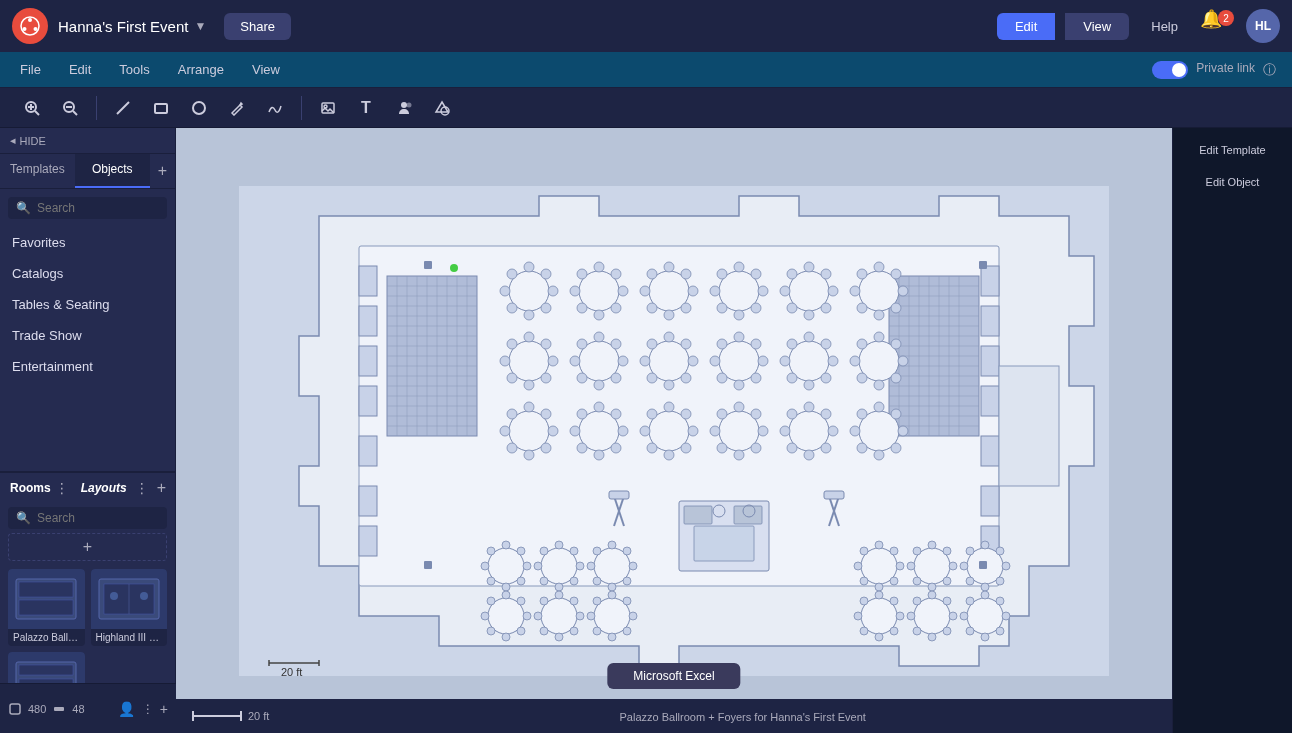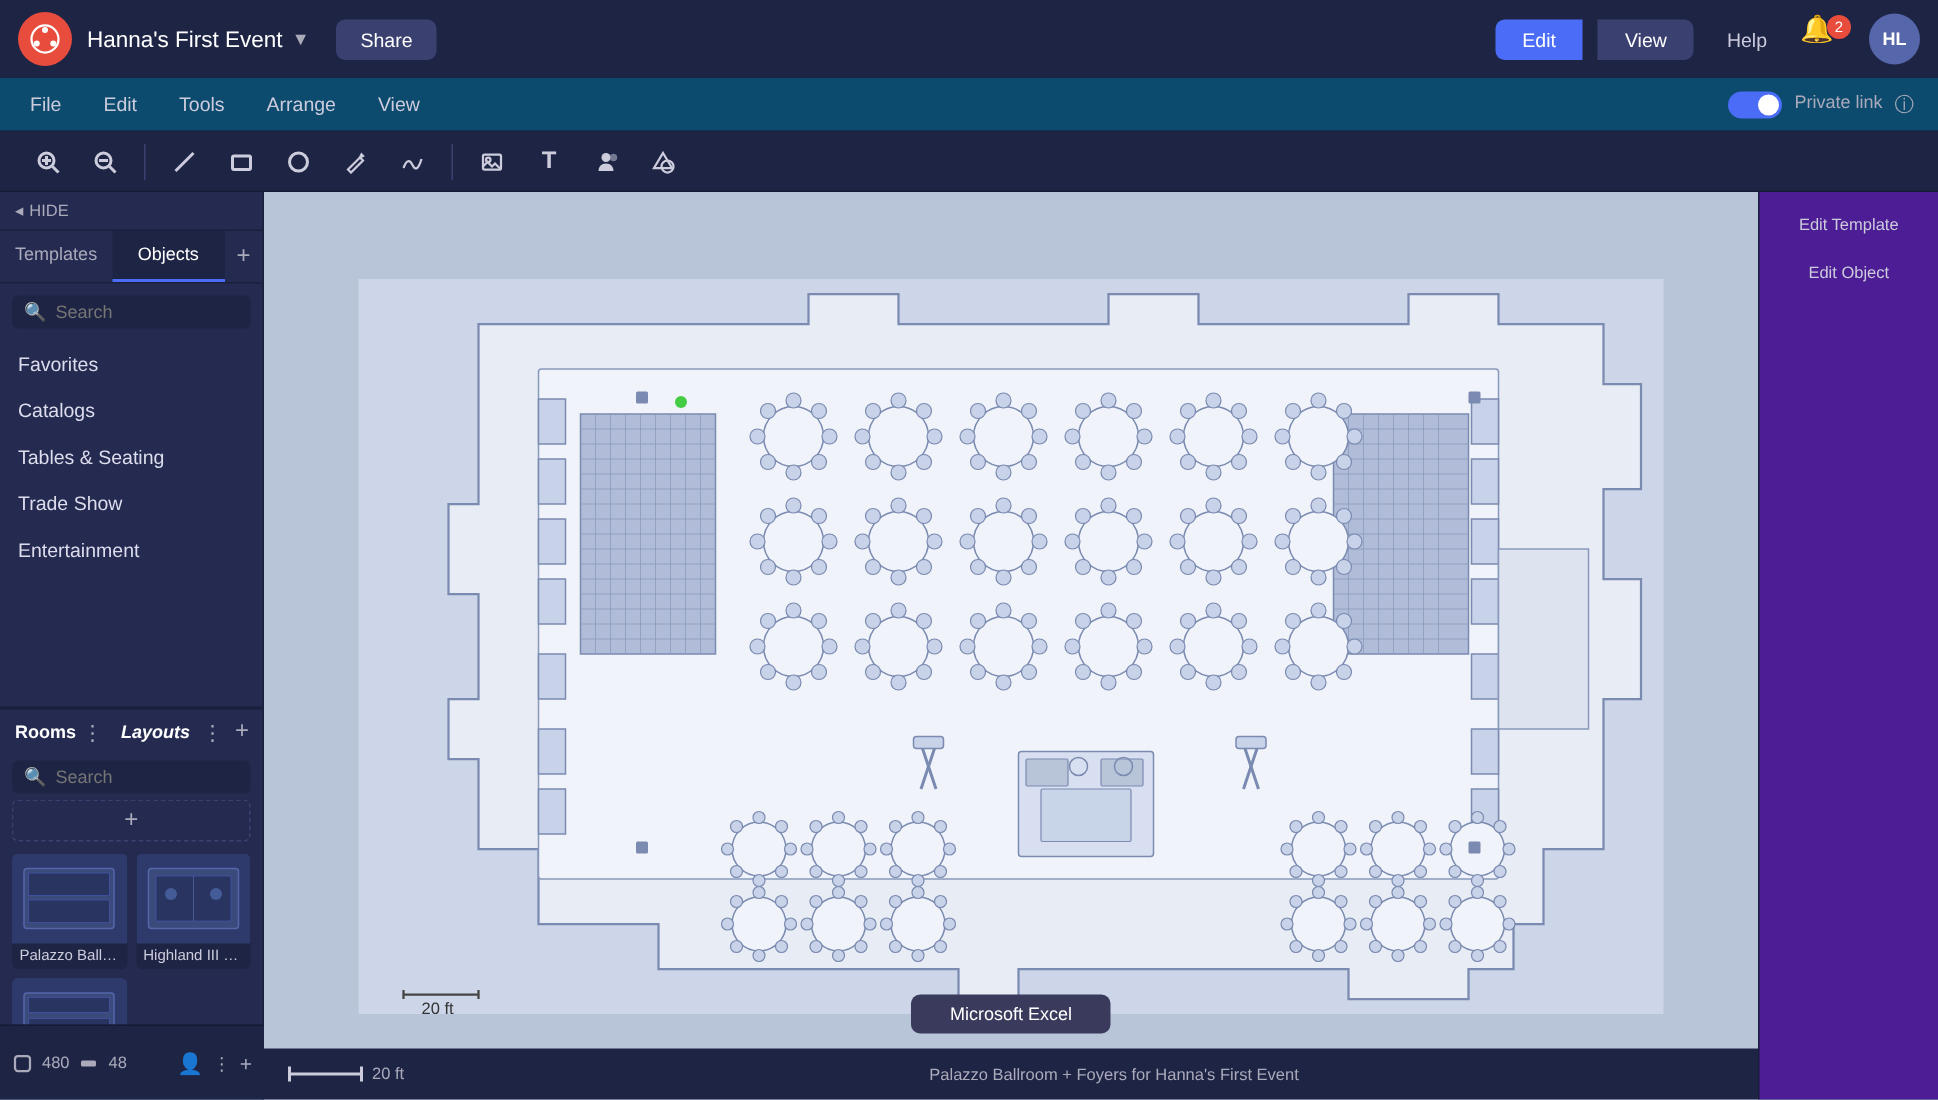--- a/index.html
+++ b/index.html
@@ -64,21 +64,21 @@
     .thumbnails-grid { display: grid; grid-template-columns: 1fr 1fr; gap: 6px; padding: 4px 8px; overflow-y: auto; }
     .thumbnail-card { background: #1e2444; border-radius: 4px; overflow: hidden; cursor: pointer; }
     .thumbnail-img { width: 100%; height: 60px; background: #2d3a6b; display: flex; align-items: center; justify-content: center; }
     .thumbnail-label { font-size: 10px; color: #ccd; padding: 3px 5px; text-align: center; white-space: nowrap; overflow: hidden; text-overflow: ellipsis; }
 
     
     .canvas-area { flex: 1; background: #b8c4d8; position: relative; overflow: hidden; }
     .canvas-inner { width: 100%; height: 100%; display: flex; align-items: center; justify-content: center; }
 
     
-    .right-sidebar { width: 120px; background: #4c1d95; border-left: 1px solid #1a1f3c; display: flex; flex-direction: column; padding: 12px 8px; gap: 12px; flex-shrink: 0; }
+    .right-sidebar { width: 120px; background: #0f172a; border-left: 1px solid #1a1f3c; display: flex; flex-direction: column; padding: 12px 8px; gap: 12px; flex-shrink: 0; }
     .right-sidebar-item { font-size: 11px; color: #ccd; cursor: pointer; padding: 4px; text-align: center; }
 
     
     .sidebar-scroll { flex: 1; overflow-y: auto; }
     .sidebar-scroll::-webkit-scrollbar { width: 4px; }
     .sidebar-scroll::-webkit-scrollbar-thumb { background: #3a4070; border-radius: 2px; }
 
   </style>
 </head>
 <body>

